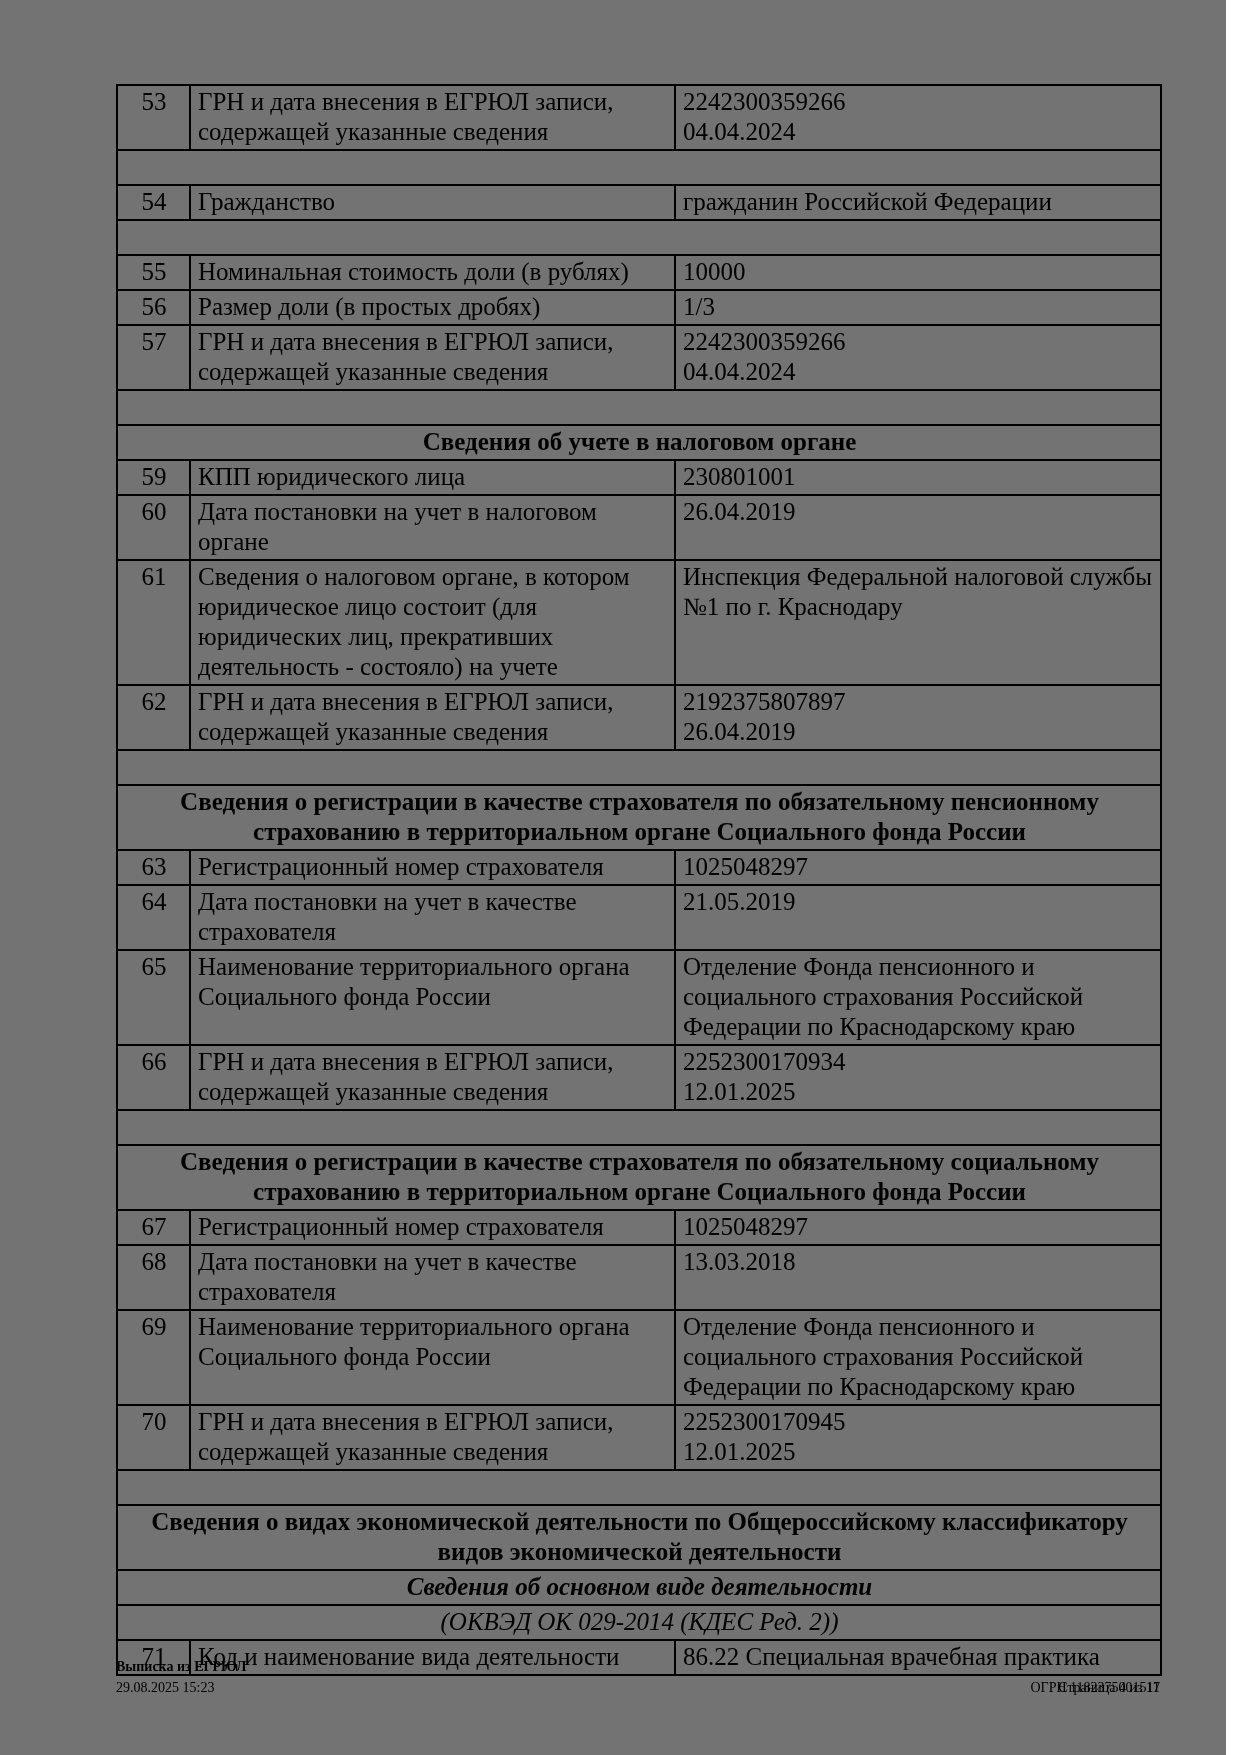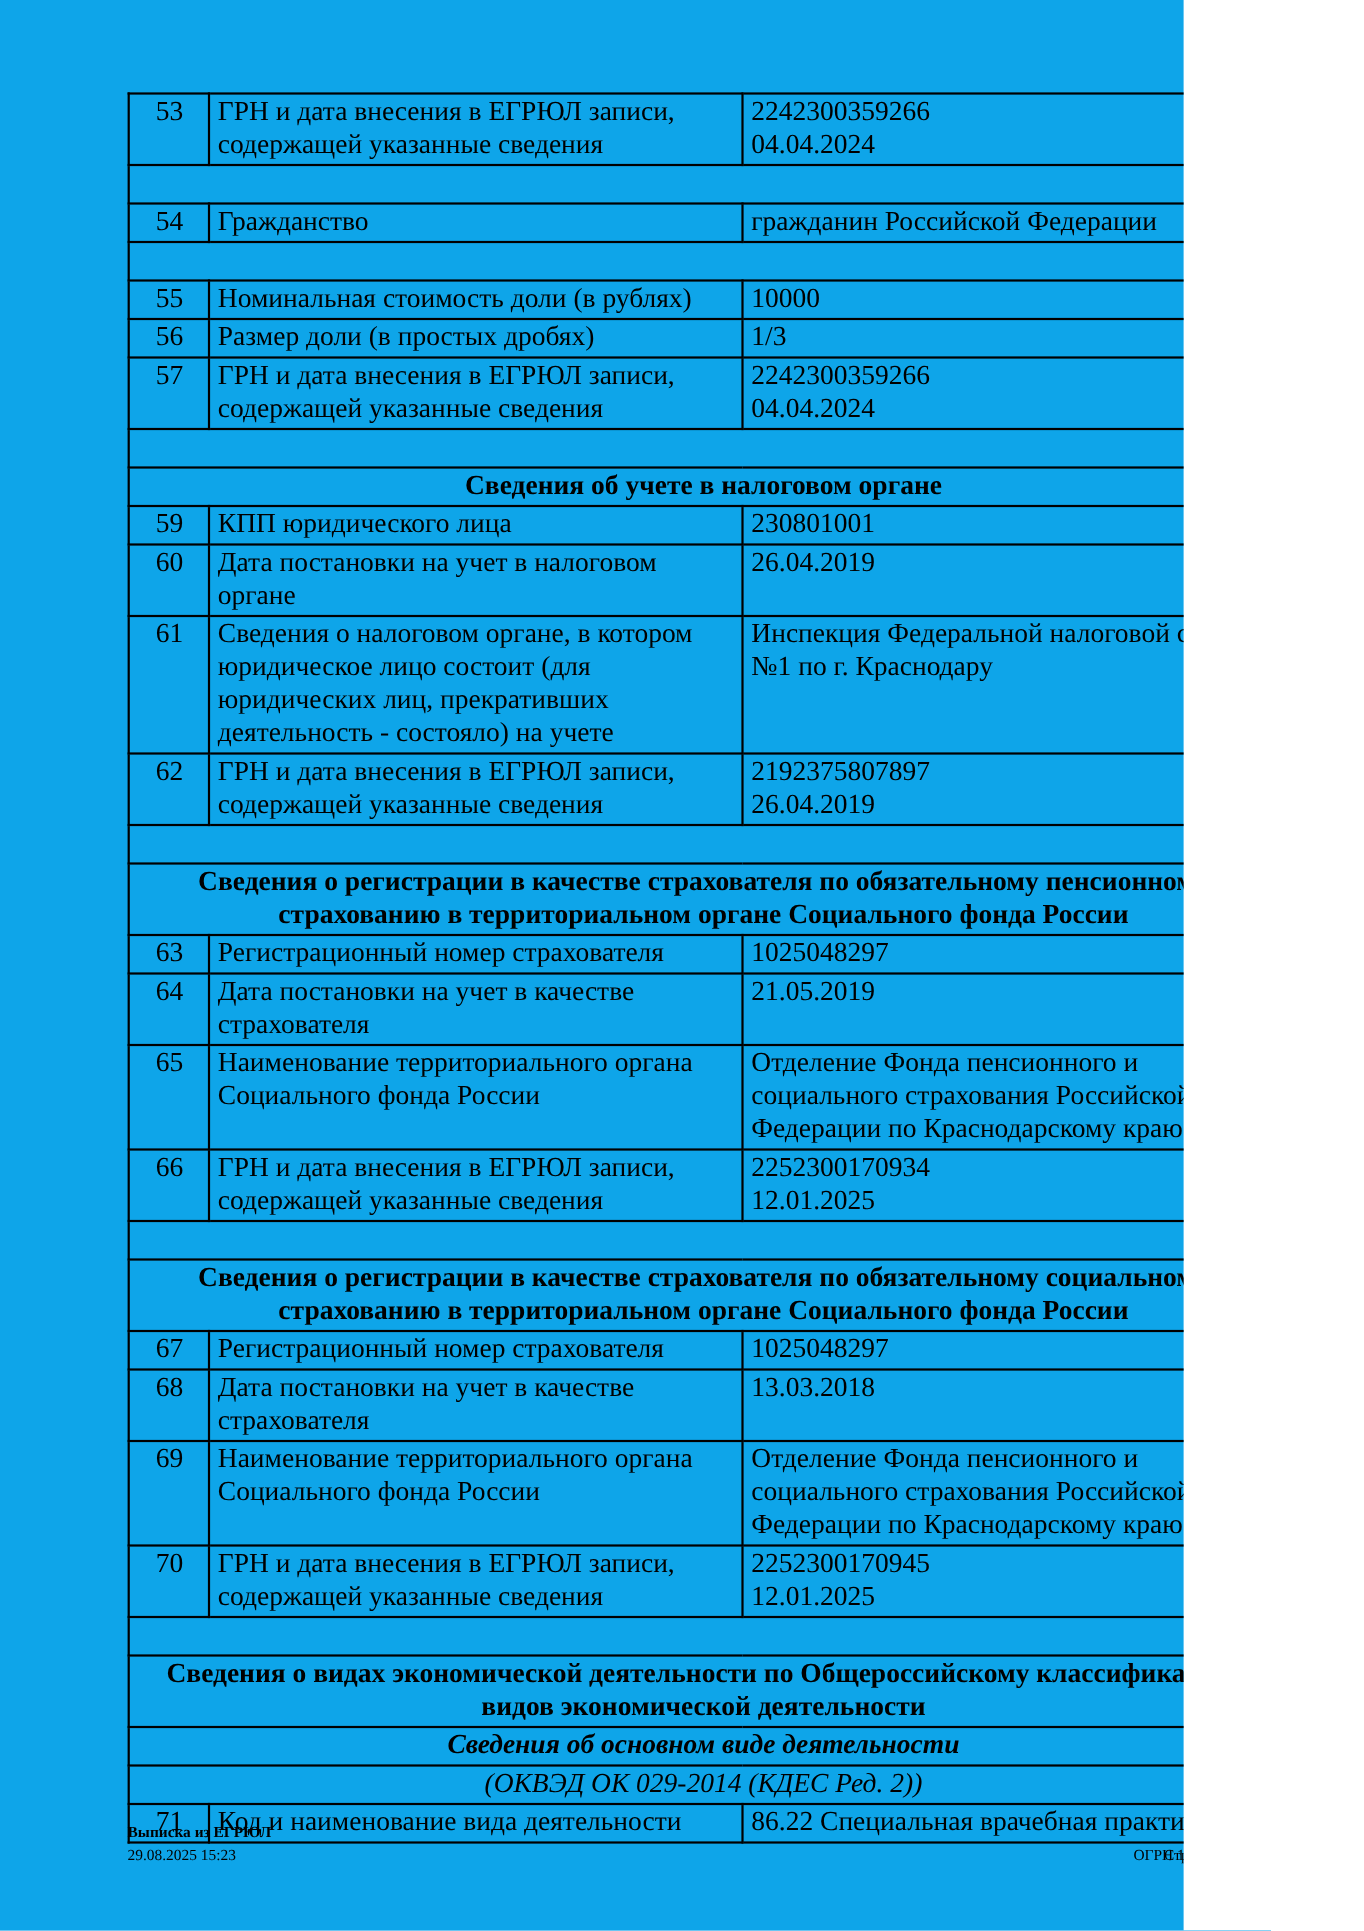--- a/index.html
+++ b/index.html
@@ -1,20 +1,20 @@
 <!DOCTYPE html>
 <html lang="ru"><head>
 <meta charset="utf-8">
 <style>
   html, body { margin: 0; padding: 0; }
   .page {
     position: relative;
-    width: 1076px;
+    width: 1226px;
     height: 1755px;
-    background: #0ea5e9;
+    background: #737373;
     font-family: "Liberation Serif", serif;
     color: #000000;
     overflow: hidden;
   }
   table.doc {
     position: absolute;
     left: 116px;
     top: 84px;
     width: 1044px;
     border-collapse: collapse;

